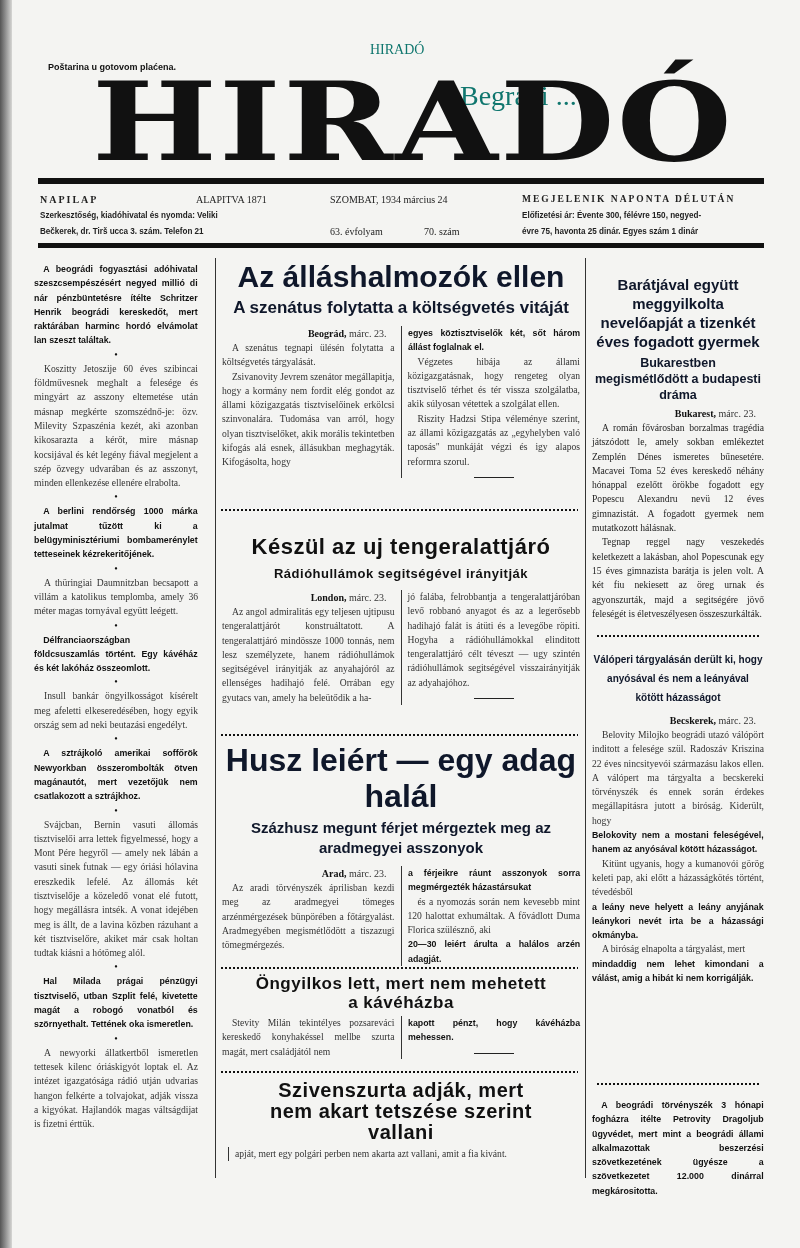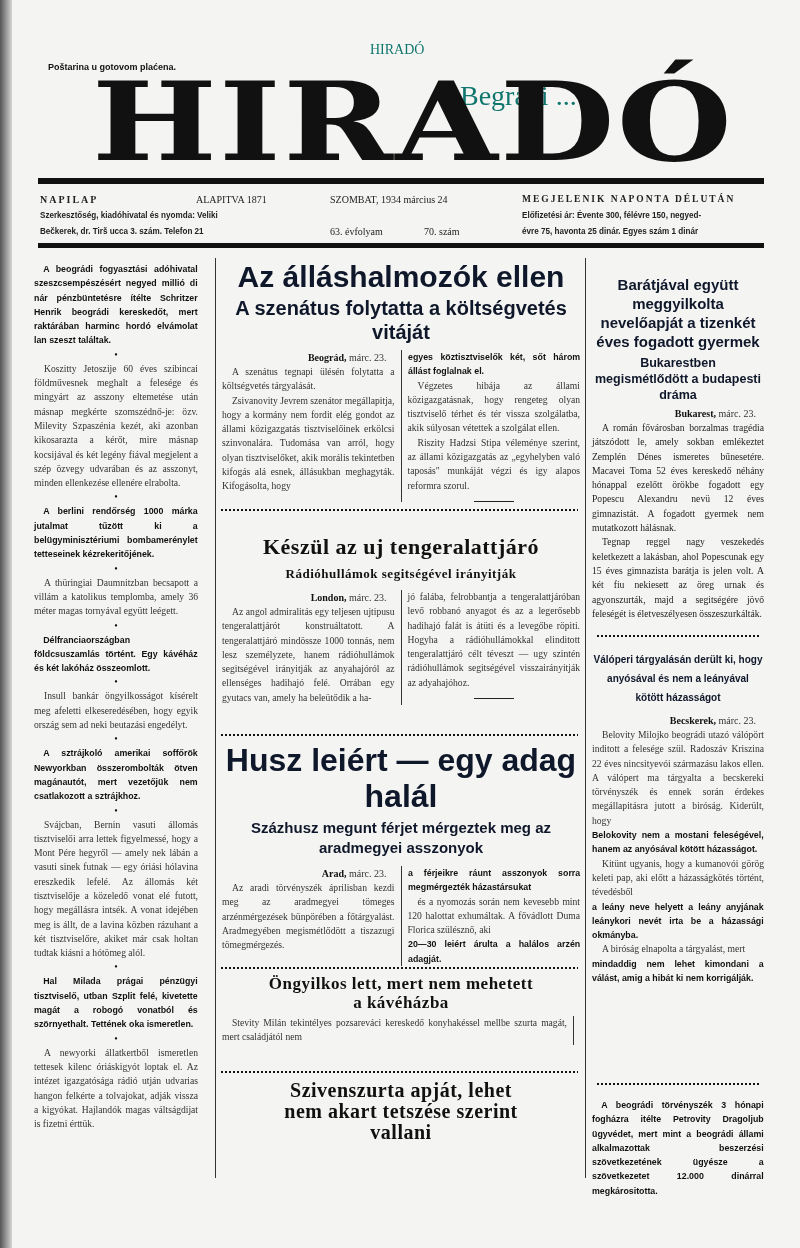--- a/index.html
+++ b/index.html
@@ -22,21 +22,21 @@
   .col { position: absolute; }
   .vrule { position: absolute; width: 1px; background: #333; }
   p.t { font-size: 9.6px; line-height: 14.3px; text-align: justify; text-indent: 10px; color: #333; }
   p.b { font-size: 9.6px; line-height: 14.3px; text-align: justify; text-indent: 10px; color: #111;
     font-weight: bold; font-family: "Liberation Sans", sans-serif; transform: scaleX(0.92);
     transform-origin: left; width: 108.5%; }
   .dot { text-align: center; font-size: 10px; line-height: 14px; color: #111; }
   .dateline { text-align: right; font-size: 10px; line-height: 15px; color: #333; padding-right: 8px; }
   .dateline b { color: #111; }
   .h-big { font-family: "Liberation Sans", sans-serif; font-weight: bold; color: #0f172a; text-align: center; }
-  .h-heavy { font-family: Liberation Serif, serif; font-weight: 900; color: #111; text-align: center;
+  .h-heavy { font-family: Liberation Sans, sans-serif; font-weight: 900; color: #111; text-align: center;
     letter-spacing: 0.5px; }
   .dotted { position: absolute; height: 4px;
     background-image: radial-gradient(circle, #111 1.3px, transparent 1.5px);
     background-size: 4px 4px; background-repeat: repeat-x; }
   .short-rule { width: 40px; height: 1px; background: #222; margin: 8px auto 0; }
   .twocol { display: flex; gap: 0; }
   .twocol > div { flex: 1; }
   .twocol > .sep { flex: 0 0 1px; background: #333; margin: 0 6px; }
 </style>
 </head>
@@ -90,21 +90,21 @@
   <div class="dot">•</div>
   <p class="t">Svájcban, Bernin vasuti állomás tisztviselői arra lettek figyelmessé, hogy a Mont Pére hegyről — amely nek lábán a vasuti sinek futnak — egy óriási hólavina ereszkedik lefelé. Az állomás két tisztviselője a közeledő vonat elé futott, hogy megállásra intsék. A vonat idejében meg is állt, de a lavina közben rázuhant a két tisztviselőre, akiket már csak holtan tudtak kiásni a hótömeg alól.</p>
   <div class="dot">•</div>
   <p class="b">Hal Milada prágai pénzügyi tisztviselő, utban Szplit felé, kivetette magát a robogó vonatból és szörnyethalt. Tettének oka ismeretlen.</p>
   <div class="dot">•</div>
   <p class="t">A newyorki állatkertből ismeretlen tettesek kilenc óriáskigyót loptak el. Az intézet igazgatósága rádió utján udvarias hangon felkérte a tolvajokat, adják vissza a kigyókat. Hajlandók magas váltságdijat is fizetni érttük.</p>
 </div>
 
 <div class="col" style="left:222px;top:258px;width:358px;">
   <div class="h-big" style="font-size:30px;line-height:38px;">Az álláshalmozók ellen</div>
-  <div class="h-big" style="font-size:20px;line-height:24px;">A szenátus folytatta a költségvetés vitáját</div>
+  <div class="h-big" style="font-size:17px;line-height:24px;">A szenátus folytatta a költségvetés vitáját</div>
   <div class="twocol" style="margin-top:6px;">
     <div>
       <div class="dateline"><b>Beográd,</b> <span>márc. 23.</span></div>
       <p class="t">A szenátus tegnapi ülésén folytatta a költségvetés tárgyalását.</p>
       <p class="t">Zsivanovity Jevrem szenátor megállapitja, hogy a kormány nem fordit elég gondot az állami közigazgatás tisztviselőinek erkölcsi szinvonalára. Tudomása van arról, hogy olyan tisztviselőket, akik morális tekintetben kifogás alá esnek, állásukban meghagyták. Kifogásolta, hogy</p>
     </div>
     <div class="sep"></div>
     <div>
       <p class="b" style="text-indent:0">egyes köztisztviselők két, sőt három állást foglalnak el.</p>
       <p class="t">Végzetes hibája az állami közigazgatásnak, hogy rengeteg olyan tisztviselő térhet és tér vissza szolgálatba, akik súlyosan vétettek a szolgálat ellen.</p>
@@ -155,31 +155,38 @@
 <div class="dotted" style="left:220px;top:966px;width:358px;"></div>
 
 <div class="col" style="left:222px;top:974px;width:358px;">
   <div class="h-heavy" style="font-size:17px;line-height:19px;">Öngyilkos lett, mert nem mehetett</div>
   <div class="h-heavy" style="font-size:17px;line-height:19px;">a kávéházba</div>
   <div class="twocol" style="margin-top:4px;justify-content:center;">
     <div>
         <p class="t">Stevity Milán tekintélyes pozsareváci kereskedő konyhakéssel mellbe szurta magát, mert családjától nem</p>
       </div>
     <div class="sep"></div>
+    <div>
+      <p class="b" style="text-indent:0">kapott pénzt, hogy kávéházba mehessen.</p>
+      <div class="short-rule"></div>
+    </div>
   </div>
 </div>
 
 <div class="dotted" style="left:220px;top:1070px;width:358px;"></div>
 
 <div class="col" style="left:222px;top:1080px;width:358px;">
-  <div class="h-heavy" style="font-size:20px;line-height:21px;">Szivenszurta apját, lehet</div>
+  <div class="h-heavy" style="font-size:20px;line-height:21px;">Szivenszurta adják, mert</div>
   <div class="h-heavy" style="font-size:20px;line-height:21px;">nem akart tetszése szerint</div>
   <div class="h-heavy" style="font-size:20px;line-height:21px;">vallani</div>
   <div class="twocol" style="margin-top:4px;">
     <div class="sep"></div>
+    <div>
+        <p class="t" style="text-indent:0">apját, mert egy polgári perben nem akarta azt vallani, amit a fia kivánt.</p>
+      </div>
   </div>
 </div>
 
 <div class="col" style="left:592px;top:260px;width:172px;margin-top:15px;">
   <div>
     <div class="h-big" style="font-size:15px;line-height:19px;">Barátjával együtt meggyilkolta nevelőapját a tizenkét éves fogadott gyermek</div>
     <div class="h-big" style="font-size:12.5px;line-height:16px;margin-top:4px;">Bukarestben megismétlődött a budapesti dráma</div>
     <div class="dateline" style="margin-top:3px;"><b>Bukarest,</b> <span>márc. 23.</span></div>
     <p class="t" style="color:#222;">A román fővárosban borzalmas tragédia játszódott le, amely sokban emlékeztet Zemplén Dénes ismeretes bűnesetére. Macavei Toma 52 éves kereskedő néhány hónappal ezelőtt örökbe fogadott egy Popescu Alexandru nevü 12 éves gimnazistát. A fogadott gyermek nem mutatkozott hálásnak.</p>
     <p class="t" style="color:#222;">Tegnap reggel nagy veszekedés keletkezett a lakásban, ahol Popescunak egy 15 éves gimnazista barátja is jelen volt. A két fiu nekiesett az öreg urnak és agyonszurták, majd a segitségére jövő feleségét is életveszélyesen összeszurkálták.</p>

